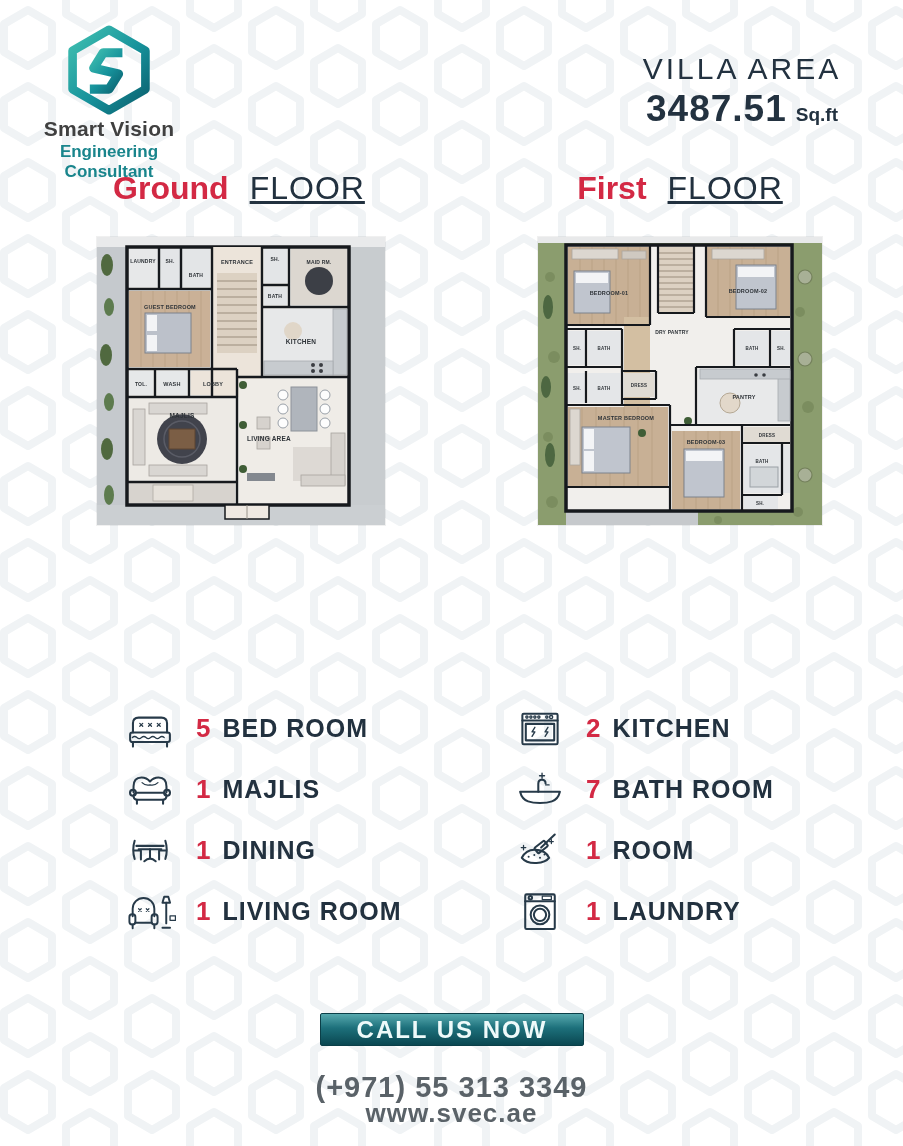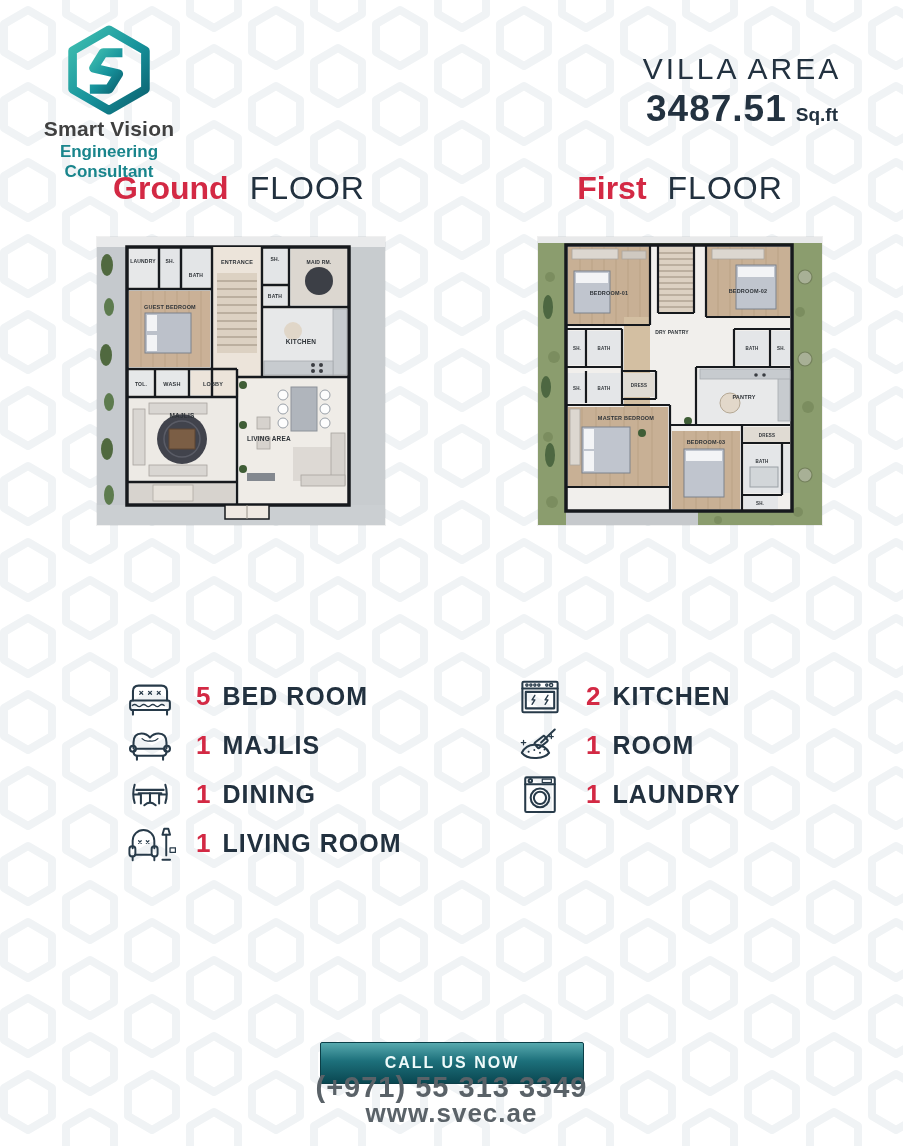--- a/index.html
+++ b/index.html
@@ -15,45 +15,45 @@
 
   .villa-area { position:absolute; left:600px; top:52px; width:284px; text-align:center; color:#233240; }
   .villa-label { font-size:30px; font-weight:500; letter-spacing:3px; }
   .villa-value-row { margin-top:2px; }
   .villa-value { font-size:37px; font-weight:800; letter-spacing:1px; }
   .villa-unit { font-size:19px; font-weight:600; margin-left:9px; }
 
   
   .heading { position:absolute; top:170px; font-size:32px; color:#22313f; text-align:center; }
   .heading .accent { color:#d32944; font-weight:800; }
-  .heading .rest { font-weight:500; letter-spacing:1px; margin-left:21px; }
+  .heading .rest { font-weight:500; letter-spacing:1px; margin-left:21px;text-decoration:underline; }
   .heading-ground { left:89px; width:300px; }
   .heading-first  { left:530px; width:300px; }
 
   
   .plan { position:absolute; top:237px; box-shadow:0 0 0 1px rgba(0,0,0,.06); }
   .plan-ground { left:97px; }
   .plan-first  { left:538px; }
   .plan text { font-family:"Liberation Sans", sans-serif; fill:#2e3338; font-weight:700; letter-spacing:.2px; text-anchor:middle; }
 
   
-  .legend-col { position:absolute; top:672px; display:flex; flex-direction:column; gap:0; }
+  .legend-col { position:absolute; top:704px; display:flex; flex-direction:column; gap:12px; }
   .legend-left  { left:124px; }
   .legend-right { left:514px; }
   .legend-row { display:flex; align-items:center; height:49px; gap:20px; }
   .legend-icon { width:52px; height:49px; flex:none; display:flex; align-items:center; justify-content:center; }
   .legend-text { font-size:25px; font-weight:800; color:#22313f; letter-spacing:1px; white-space:nowrap; }
   .legend-count { color:#d32944; margin-right:11px; font-size:26px; }
 
   
-  .cta-button { position:absolute; left:320px; top:1013px; width:264px; height:42px;
+  .cta-button { position:absolute; left:320px; top:1013px; width:264px; height:33px;
     display:flex; align-items:center; justify-content:center;
     background:linear-gradient(180deg,#57a9ae 0%,#1d707b 45%,#0a4751 100%);
     border:1px solid #0b3f48; border-radius:2px;
-    color:#eefafa; font-size:16px; font-weight:600; letter-spacing:2px; cursor:pointer;margin-top:29px; }
+    color:#eefafa; font-size:24px; font-weight:600; letter-spacing:2px; cursor:pointer; }
   .phone   { position:absolute; left:0; right:0; top:1071px; text-align:center; font-size:29px; font-weight:600; color:#5a6268; letter-spacing:1px; }
   .website { position:absolute; left:0; right:0; top:1098px; text-align:center; font-size:26px; font-weight:600; color:#5a6268; letter-spacing:1px; }
 
   .icon-stroke { fill:none; stroke:#273a49; stroke-width:1.8; stroke-linecap:round; stroke-linejoin:round; }
 </style>
 </head>
 <body>
 
 <div class="page">
 
@@ -380,20 +380,33 @@
           <rect x="9.5" y="17.5" width="25" height="14.5"></rect>
           <path d="M17.5 20.5 l-2.5 4 h2.5 l-2.5 4 M29 20.5 l-2.5 4 h2.5 l-2.5 4" stroke-width="1.2"></path>
         </g>
           </svg>
       </span>
       <span class="legend-text"><span class="legend-count">2</span><span>KITCHEN</span></span>
     </div>
     <div class="legend-row">
       <span class="legend-icon">
         <svg viewBox="0 0 44 44" width="50" height="50">
+            <g class="icon-stroke">
+          <path d="M4.5 23.5 h35 q-1.5 6.5 -7 8.5 q-4 1.5 -10.5 1.5 q-6.5 0 -10.5 -1.5 q-5.5 -2 -7 -8.5 z"></path>
+          <path d="M20.5 23.5 v-7 q0 -3.5 3.2 -3.5 q3.2 0 3.2 3.2"></path>
+          <path d="M21.6 9.5 h4.4 M23.8 7.3 v4.4" stroke-width="1.2"></path>
+          <path d="M27 17.5 h3" stroke-width="1.2"></path>
+        </g>
+          </svg>
+      </span>
+      <span class="legend-text"><span class="legend-count">7</span><span>BATH ROOM</span></span>
+    </div>
+    <div class="legend-row">
+      <span class="legend-icon">
+        <svg viewBox="0 0 44 44" width="50" height="50">
             <g class="icon-stroke" stroke-width="1.5">
           <path d="M35 7.5 L23 19"></path>
           <rect x="17.5" y="15.5" width="11" height="6" rx="1" transform="rotate(-38 23 18.5)"></rect>
           <path d="M19 21 q-9 -1 -13 7 q4 5 13 4.5 q8 -0.5 11 -4.5 q-3 -6.5 -11 -7 z"></path>
           <g fill="#273a49" stroke="none">
                 <circle cx="12" cy="27" r="0.9"></circle>
                 <circle cx="17" cy="25.5" r="0.9"></circle>
                 <circle cx="22" cy="28" r="0.9"></circle>
                 <circle cx="26" cy="25" r="0.9"></circle>
               </g>

